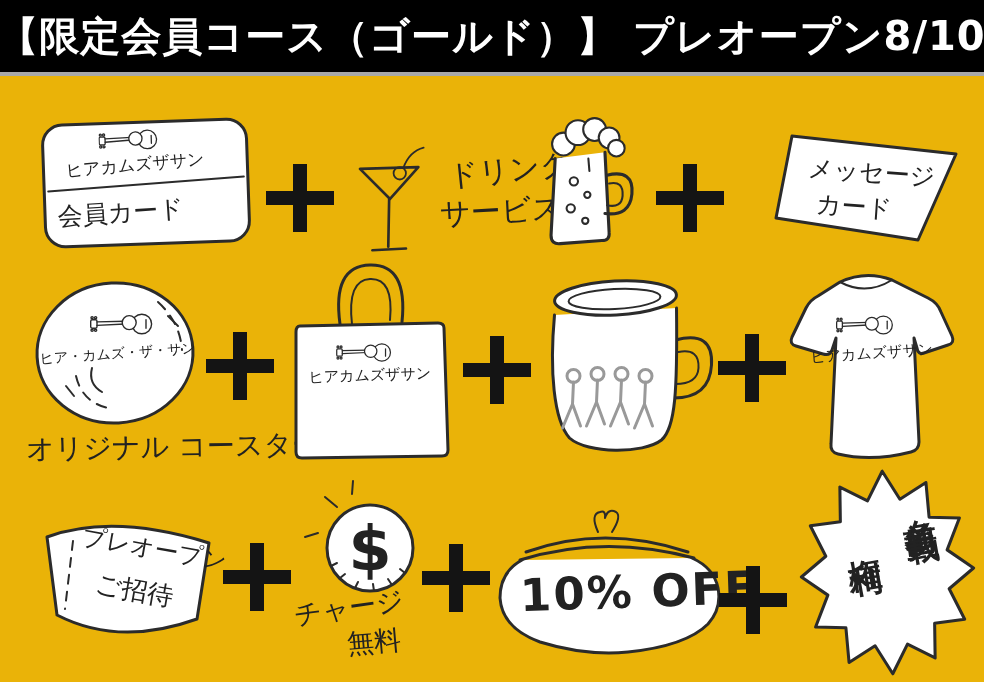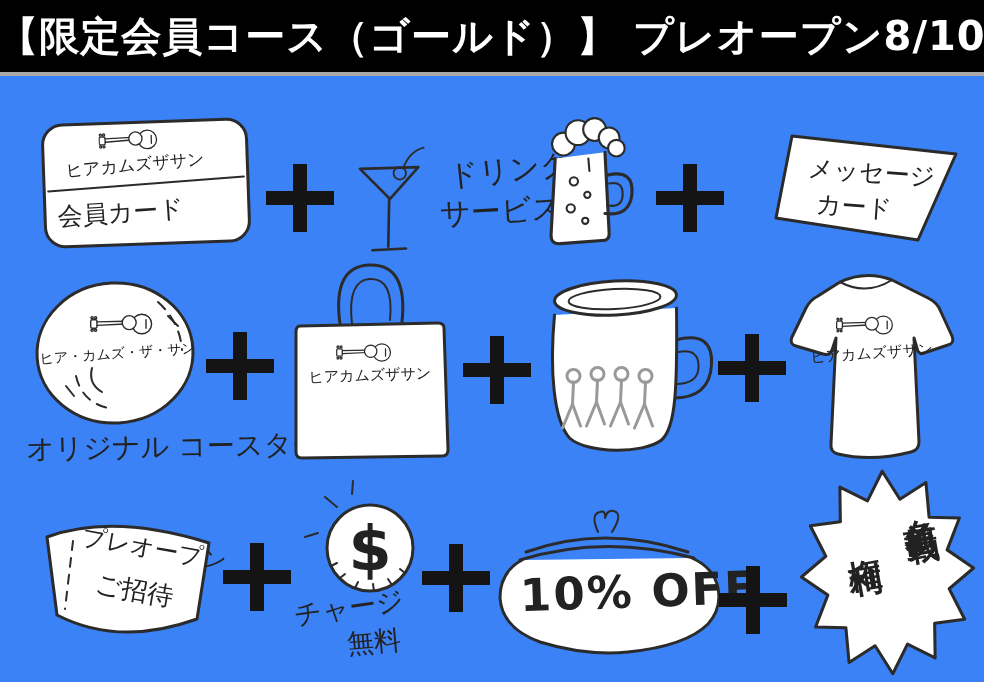--- a/index.html
+++ b/index.html
@@ -1,16 +1,16 @@
 <!DOCTYPE html>
 <html><head>
 <meta charset="utf-8">
 <style>
   html,body{margin:0;padding:0;background:#fff;}
-  #stage{position:relative;width:984px;height:682px;background:#3b82f6;overflow:hidden;
+  #stage{position:relative;width:984px;height:682px;background:#eab308;overflow:hidden;
          font-family:"DejaVu Sans","Liberation Sans",sans-serif;}
   .header{position:absolute;left:0;top:0;width:984px;height:72px;background:#000;
           border-bottom:4px solid #a8a8a8;display:flex;align-items:center;justify-content:center;}
   .header-title{color:#fff;font-size:40px;font-weight:bold;letter-spacing:1px;white-space:nowrap;}
   .item{position:absolute;}
   svg{display:block;overflow:visible;}
   .ink{stroke:#2b2b2b;stroke-width:3;fill:none;stroke-linecap:round;stroke-linejoin:round;}
   .inkf{stroke:#2b2b2b;stroke-width:3;fill:#fff;stroke-linecap:round;stroke-linejoin:round;}
   .thin{stroke-width:2;}
   .hand{position:absolute;color:#222;white-space:nowrap;}

